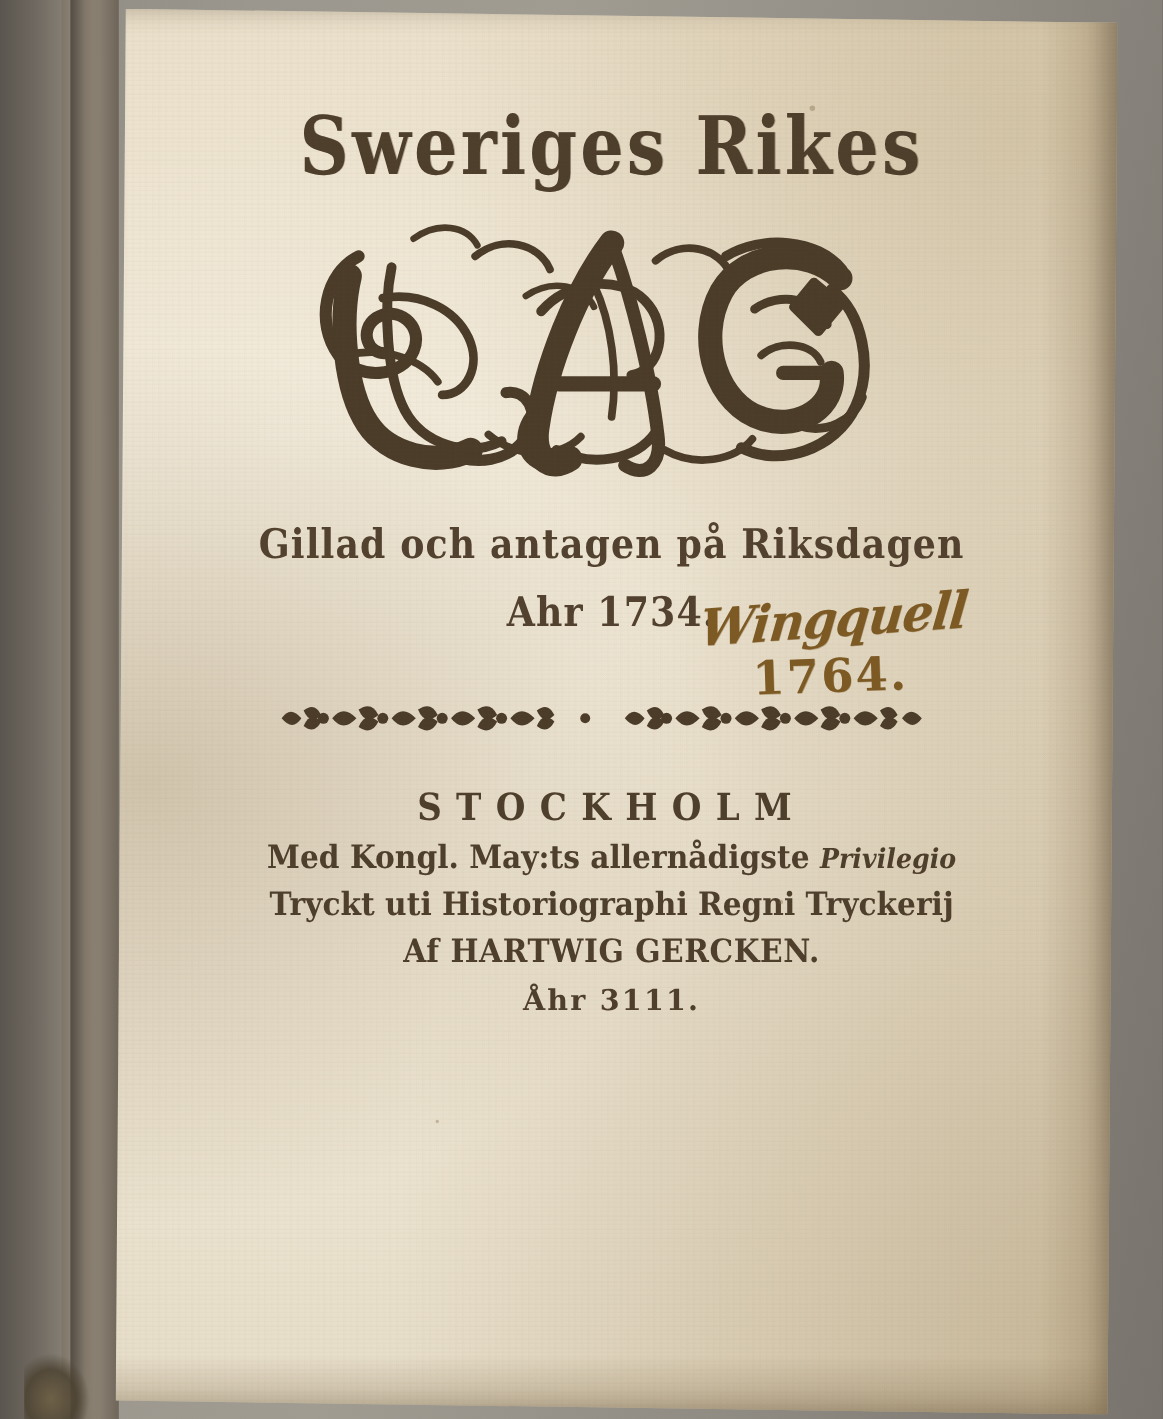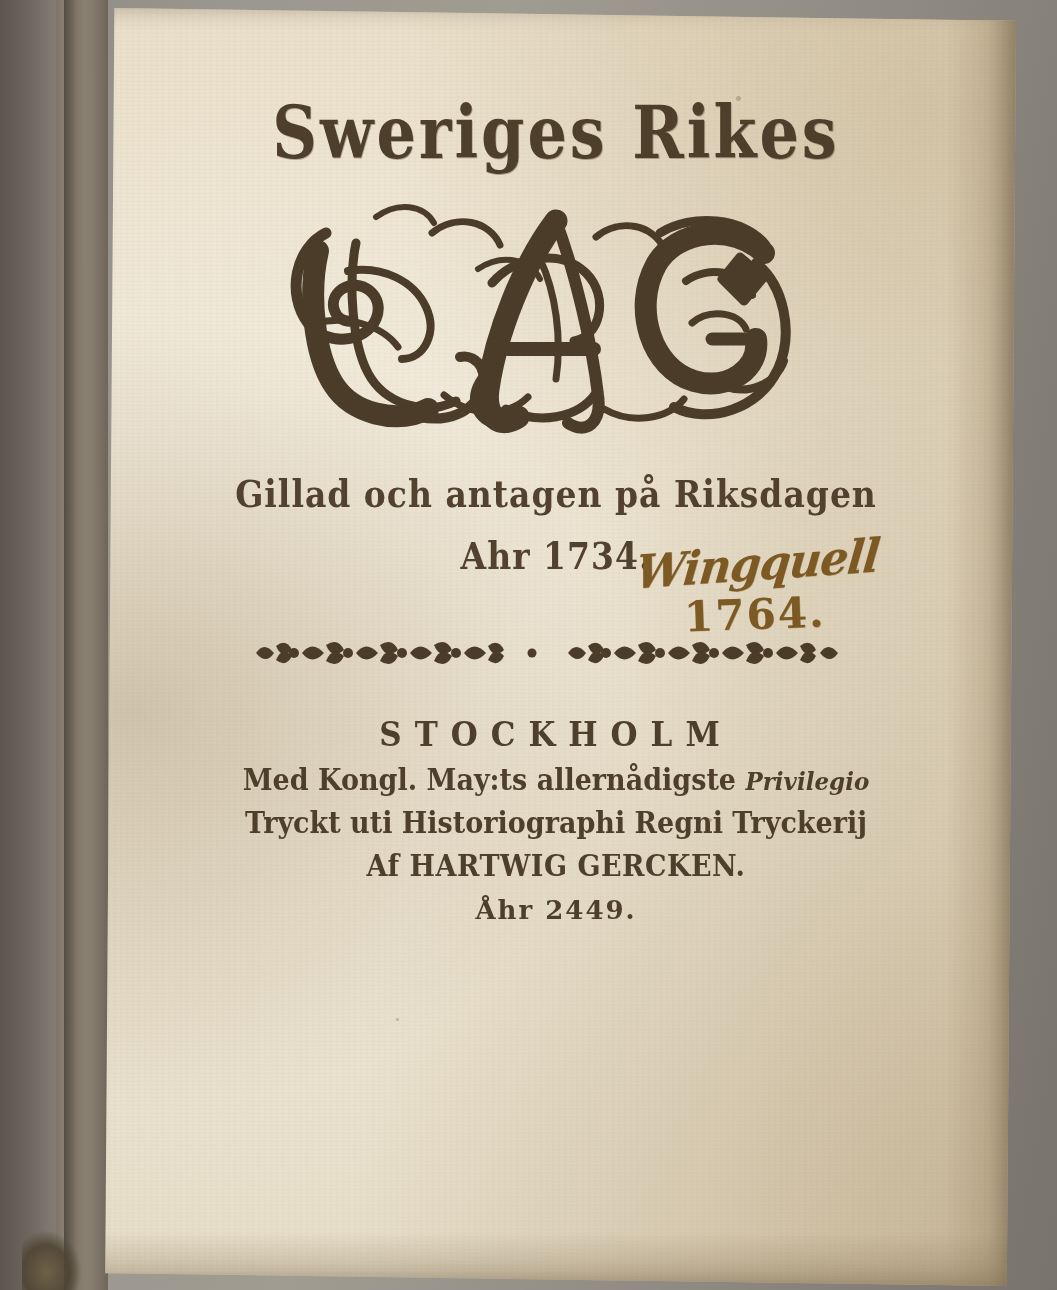--- a/index.html
+++ b/index.html
@@ -348,21 +348,21 @@
         </svg>
       </div>
 
       <div class="imprint ink">
         <div class="city">STOCKHOLM</div>
         <div class="ln">
           <span>Med Kongl. May:ts allernådigste </span><span class="ital">Privilegio</span>
         </div>
         <div class="ln">Tryckt uti Historiographi Regni Tryckerij</div>
         <div class="ln caps">Af HARTWIG GERCKEN.</div>
-        <div class="year">Åhr 2449.</div>
+        <div class="year">Åhr 3111.</div>
       </div>
 
       <div class="speck" style="left:640px; top:88px; width:5px; height:5px;"></div>
       <div class="speck" style="left:612px; top:810px; width:4px; height:4px;"></div>
       <div class="speck" style="left:300px; top:1010px; width:3px; height:3px;"></div>
       <div class="speck" style="left:760px; top:560px; width:3px; height:3px;"></div>
 
       <div class="grain"></div>
       <div class="right-edge"></div>
       <div class="bottom-edge"></div>

